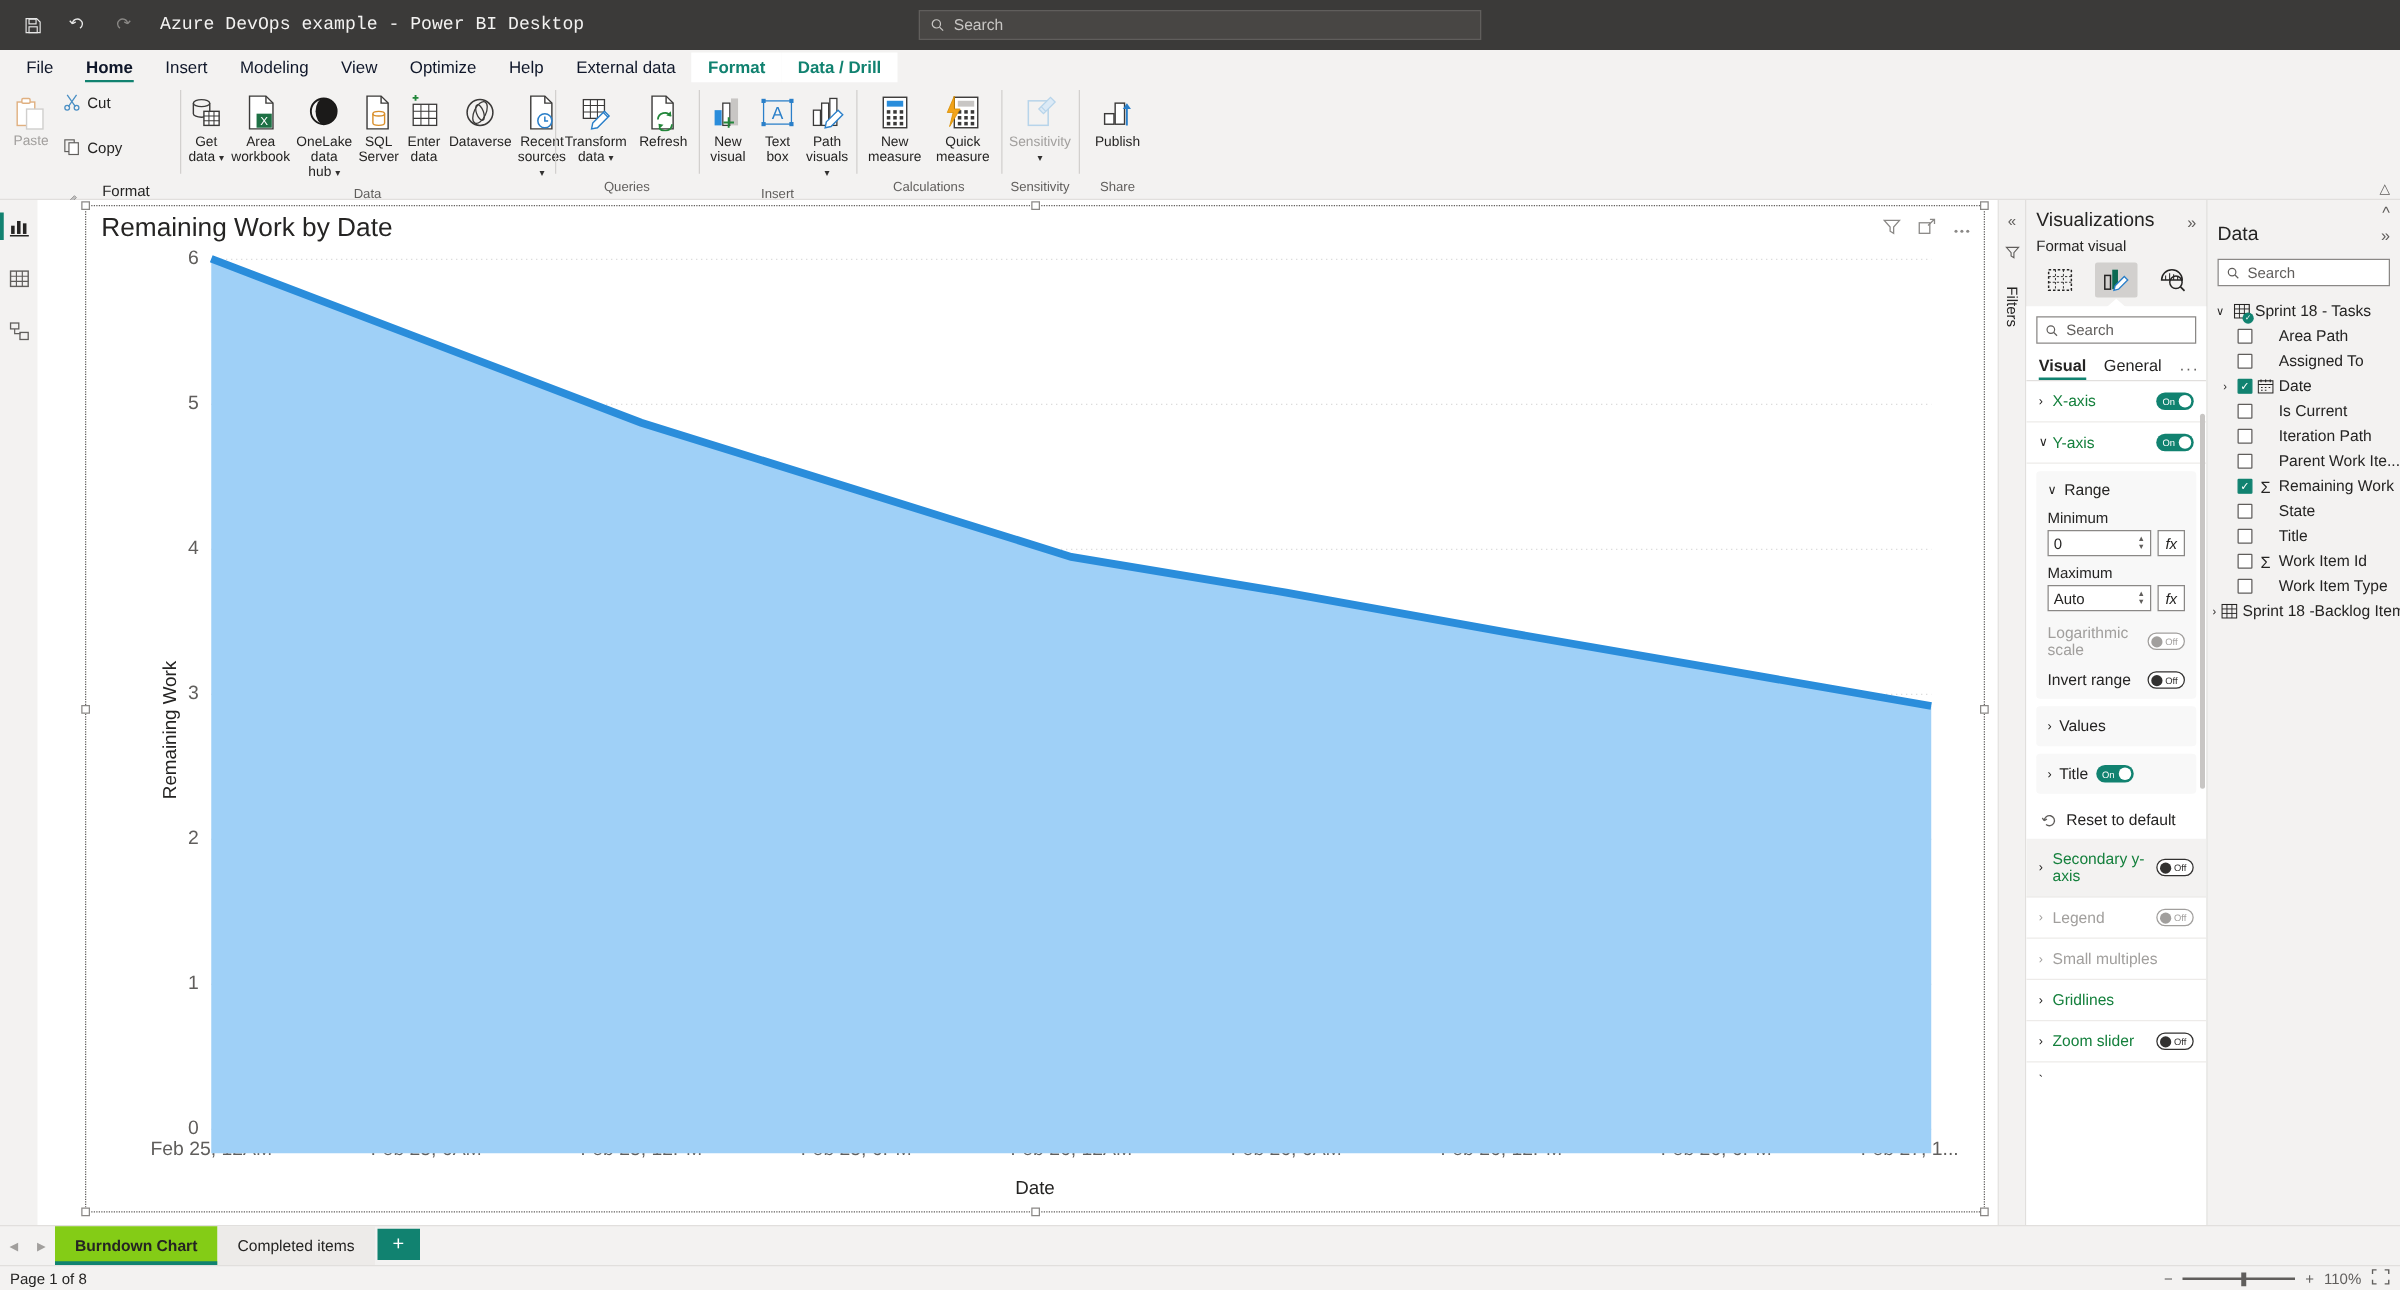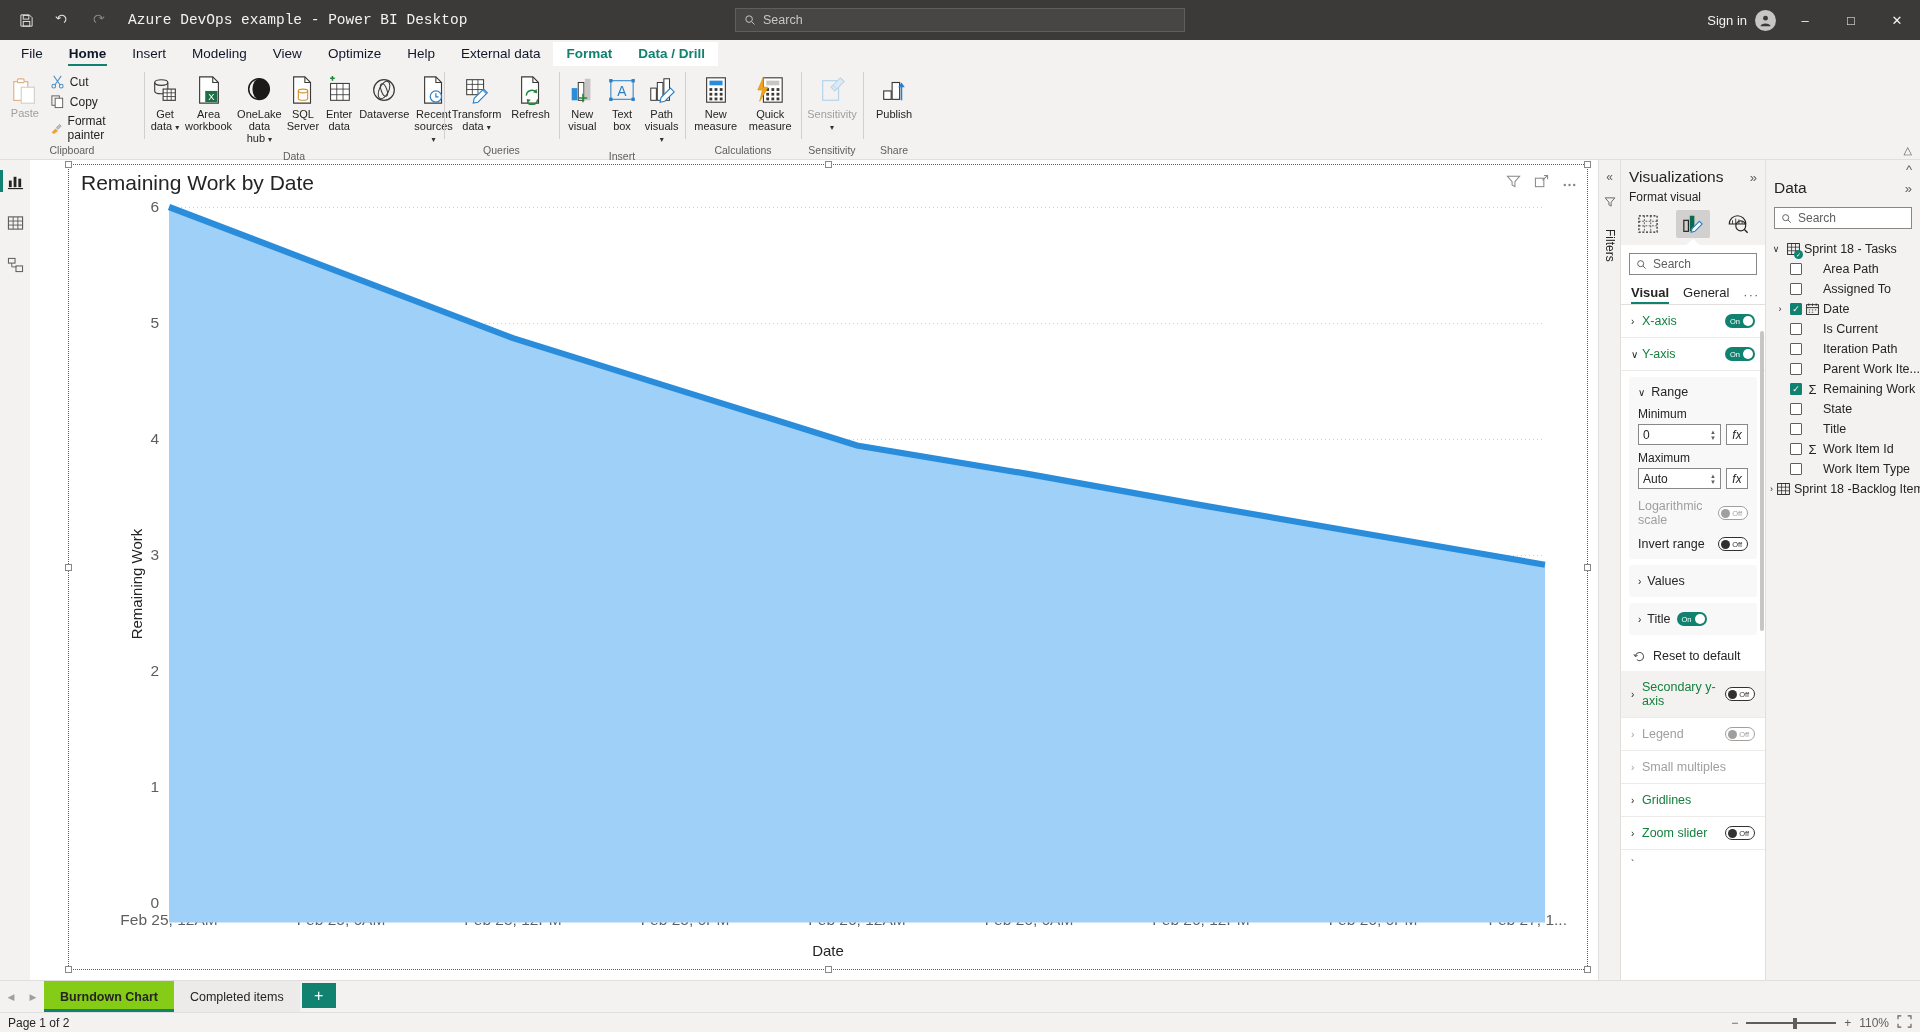--- a/index.html
+++ b/index.html
@@ -58,21 +58,21 @@
     content:""; position:absolute; left:0; top:6px; bottom:20px; width:1px; background:#d2d0ce;
   }
   .bigbtn{
     width:58px; display:flex; flex-direction:column; align-items:center; gap:2px;
     padding:4px 2px; cursor:pointer; border-radius:2px;
   }
   .bigbtn.wide{ width:68px; }
   .bigbtn .ic{ height:32px; display:flex; align-items:center; justify-content:center;}
   .bigbtn .lb{ font-size:11px; line-height:12px; text-align:center; color:#252423; }
   .bigbtn.dis .lb{ color:#a19f9d; }
-  .smallcol{ display:flex; flex-direction:column; gap:1px; padding-top:2px;}
+  .smallcol{ display:flex; flex-direction:column; gap:17px; padding-top:2px;text-align:center;}
   .smallbtn{ display:flex; align-items:center; gap:5px; padding:2px 6px 2px 3px; cursor:pointer;
              border-radius:2px; font-size:12px; }
   .paste{ width:48px; display:flex;flex-direction:column;align-items:center;gap:1px;padding-top:6px;}
   .paste .lb{ font-size:11px; color:#a19f9d; }
   .chev{ font-size:8px; color:#323130; }
   .ribbon-collapse{ position:absolute; right:8px; bottom:2px; color:#605e5c; font-size:11px; cursor:pointer;}
 
   
   .main{ display:flex; height:calc(1032px - 40px - 26px - 94px - 52px); background:#f3f2f1; }
 
@@ -225,34 +225,20 @@
   <div class="tb-title">Azure DevOps example - Power BI Desktop</div>
 
   <div class="tb-search">
     <svg width="12" height="12" viewBox="0 0 16 16">
         <circle cx="6.8" cy="6.8" r="4.4" fill="none" stroke="#c8c6c4" stroke-width="1.3"></circle>
         <path d="M10.2 10.2 L14 14" stroke="#c8c6c4" stroke-width="1.3"></path>
       </svg>
     <span>Search</span>
   </div>
 
-  <div class="tb-right">
-    <div class="signin">
-      <span>Sign in</span>
-      <span class="acct">
-        <svg width="15" height="15" viewBox="0 0 16 16">
-            <circle cx="8" cy="5.5" r="2.6" fill="#3b3a39"></circle>
-            <path d="M2.6 14 C3.2 10.2 12.8 10.2 13.4 14 Z" fill="#3b3a39"></path>
-          </svg>
-      </span>
-    </div>
-    <div class="wbtn">–</div>
-    <div class="wbtn">□</div>
-    <div class="wbtn close">✕</div>
-  </div>
 </div>
 
 <div class="ribbon-tabs">
   <div class="rtab">File</div>
   <div class="rtab active">Home</div>
   <div class="rtab">Insert</div>
   <div class="rtab">Modeling</div>
   <div class="rtab">View</div>
   <div class="rtab">Optimize</div>
   <div class="rtab">Help</div>
@@ -939,21 +925,21 @@
 
 <div class="pagebar">
   <div class="pnav">◀</div>
   <div class="pnav">▶</div>
   <div class="ptab sel">Burndown Chart</div>
   <div class="ptab">Completed items</div>
   <div class="padd">+</div>
 </div>
 
 <div class="statusbar">
-  <span>Page 1 of 2</span>
+  <span>Page 1 of 8</span>
   <div class="zoomctl">
     <span>−</span>
     <span class="zslider">
         <span class="zknob"></span>
       </span>
     <span>+</span>
     <span>110%</span>
     <span>
       <svg width="15" height="13" viewBox="0 0 16 14">
           <path d="M1 4.5 V1 h3.5 M11.5 1 H15 v3.5 M15 9.5 V13 h-3.5 M4.5 13 H1 V9.5" fill="none" stroke="#605e5c" stroke-width="1.2"></path>

